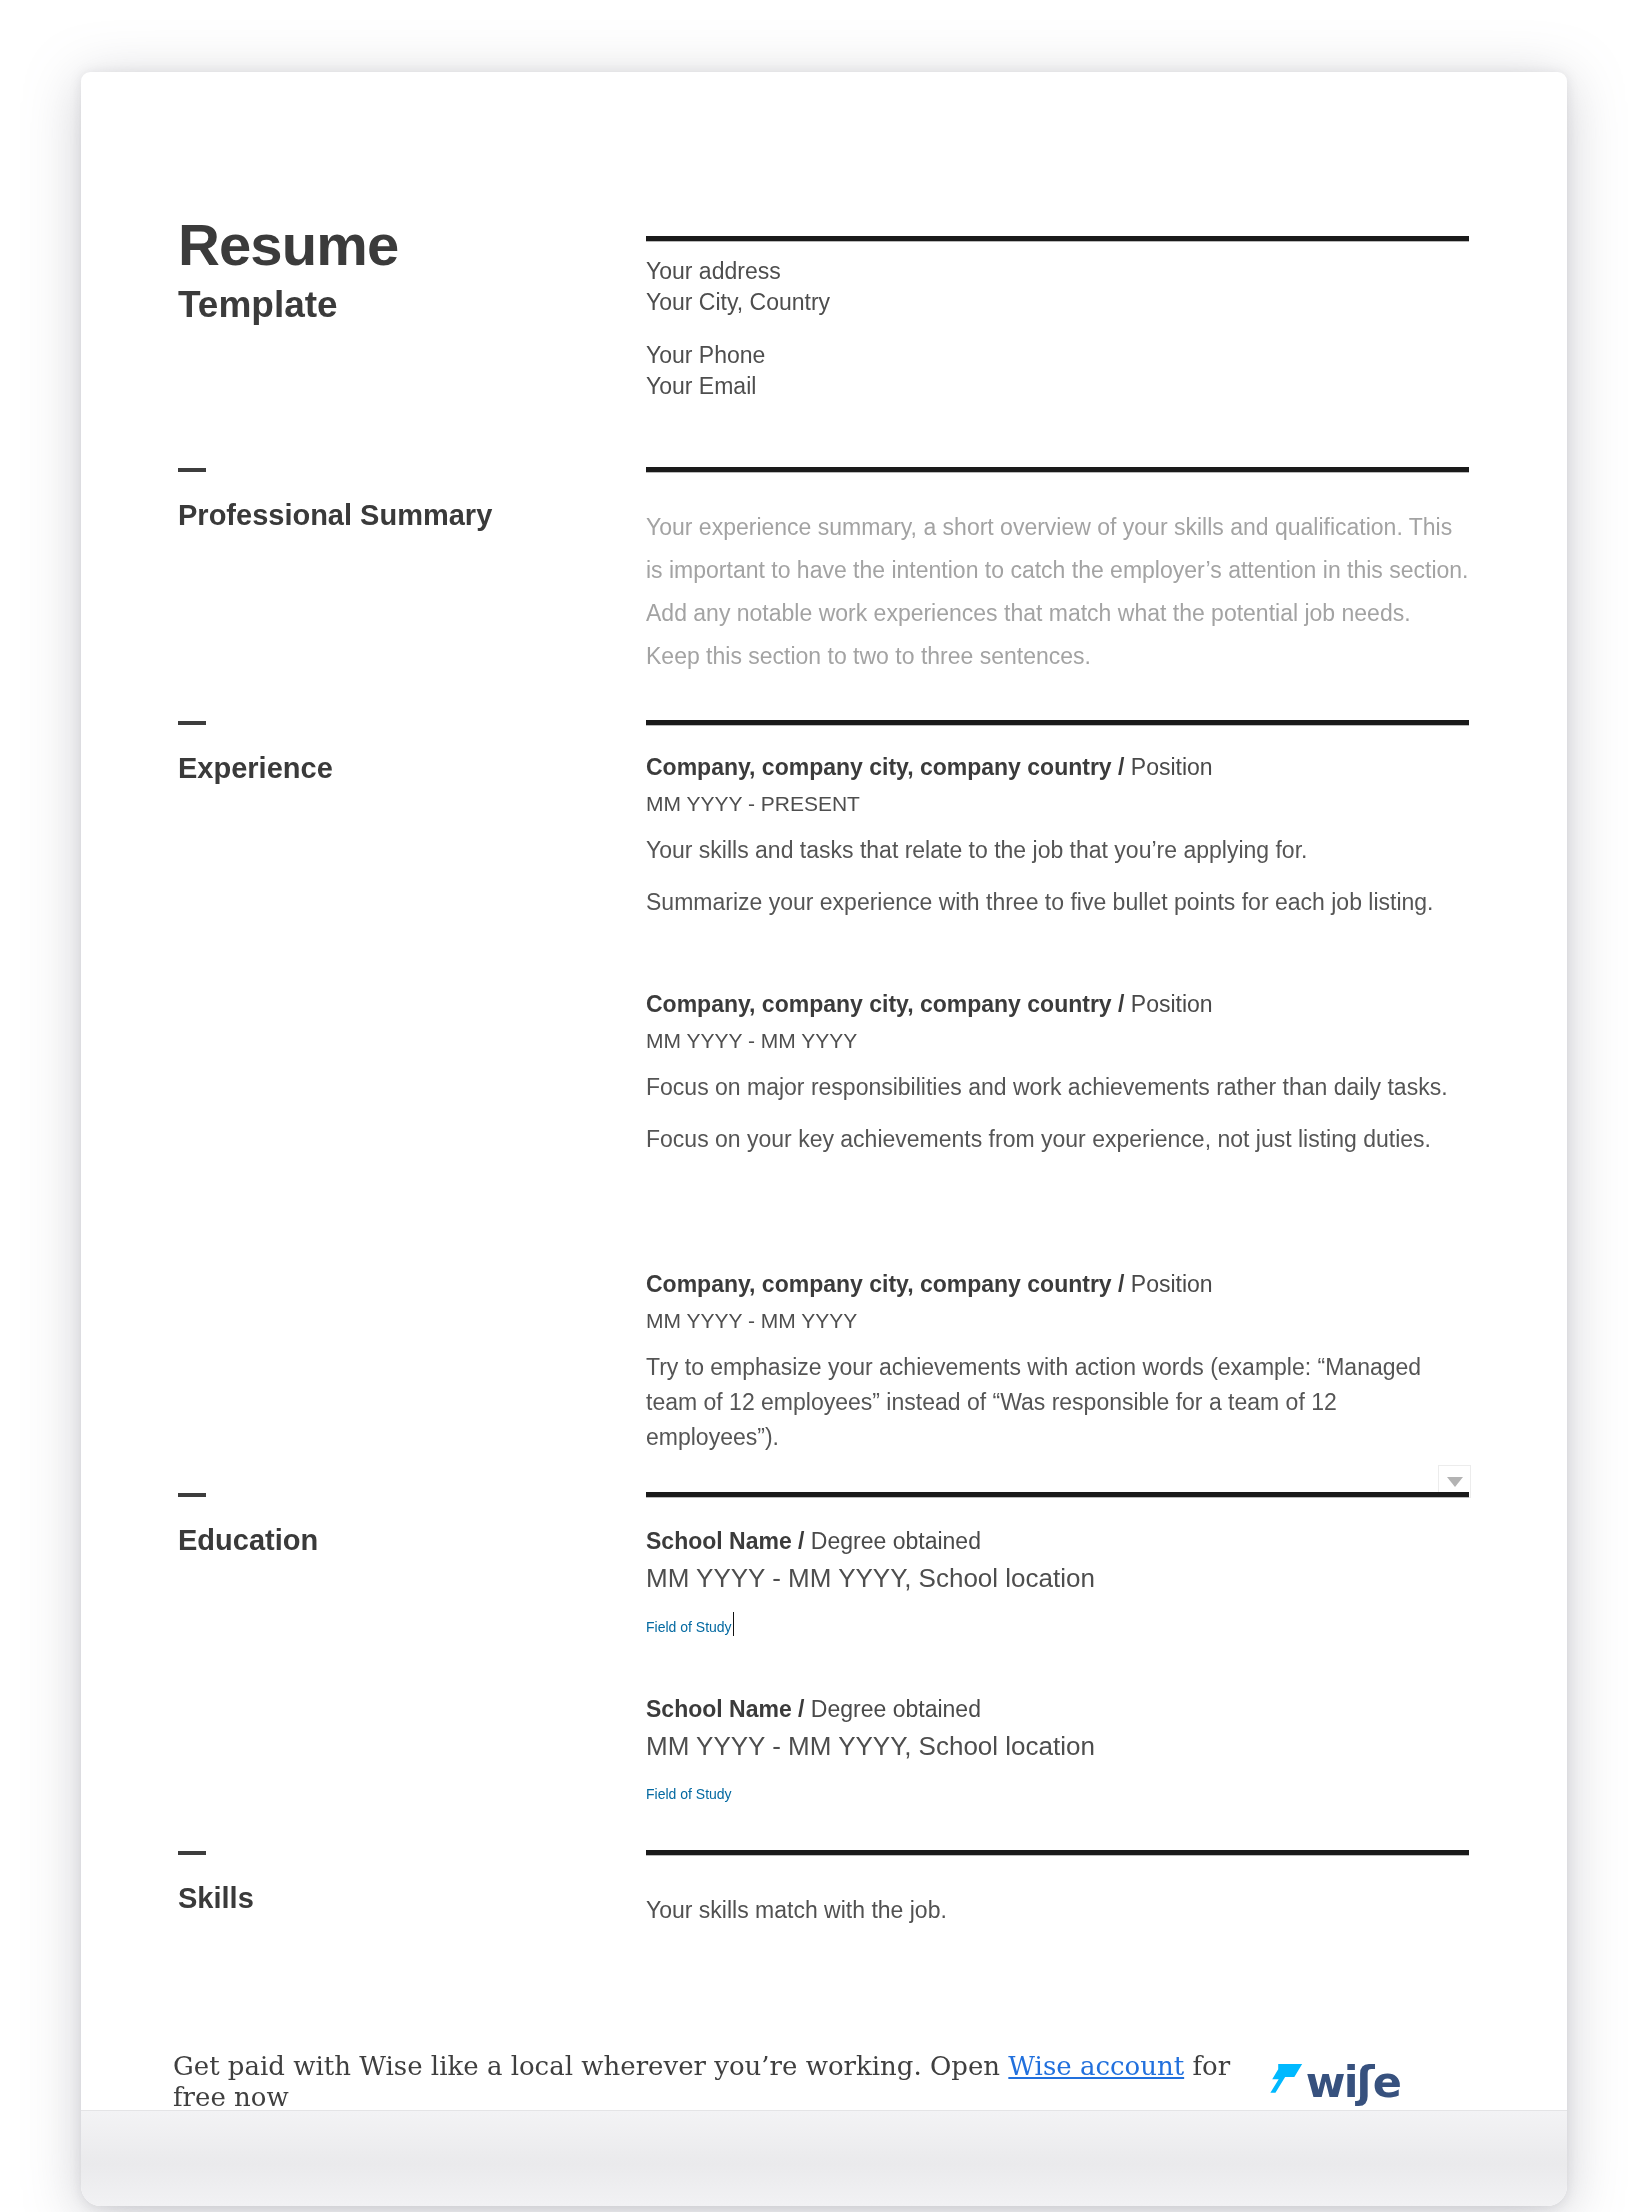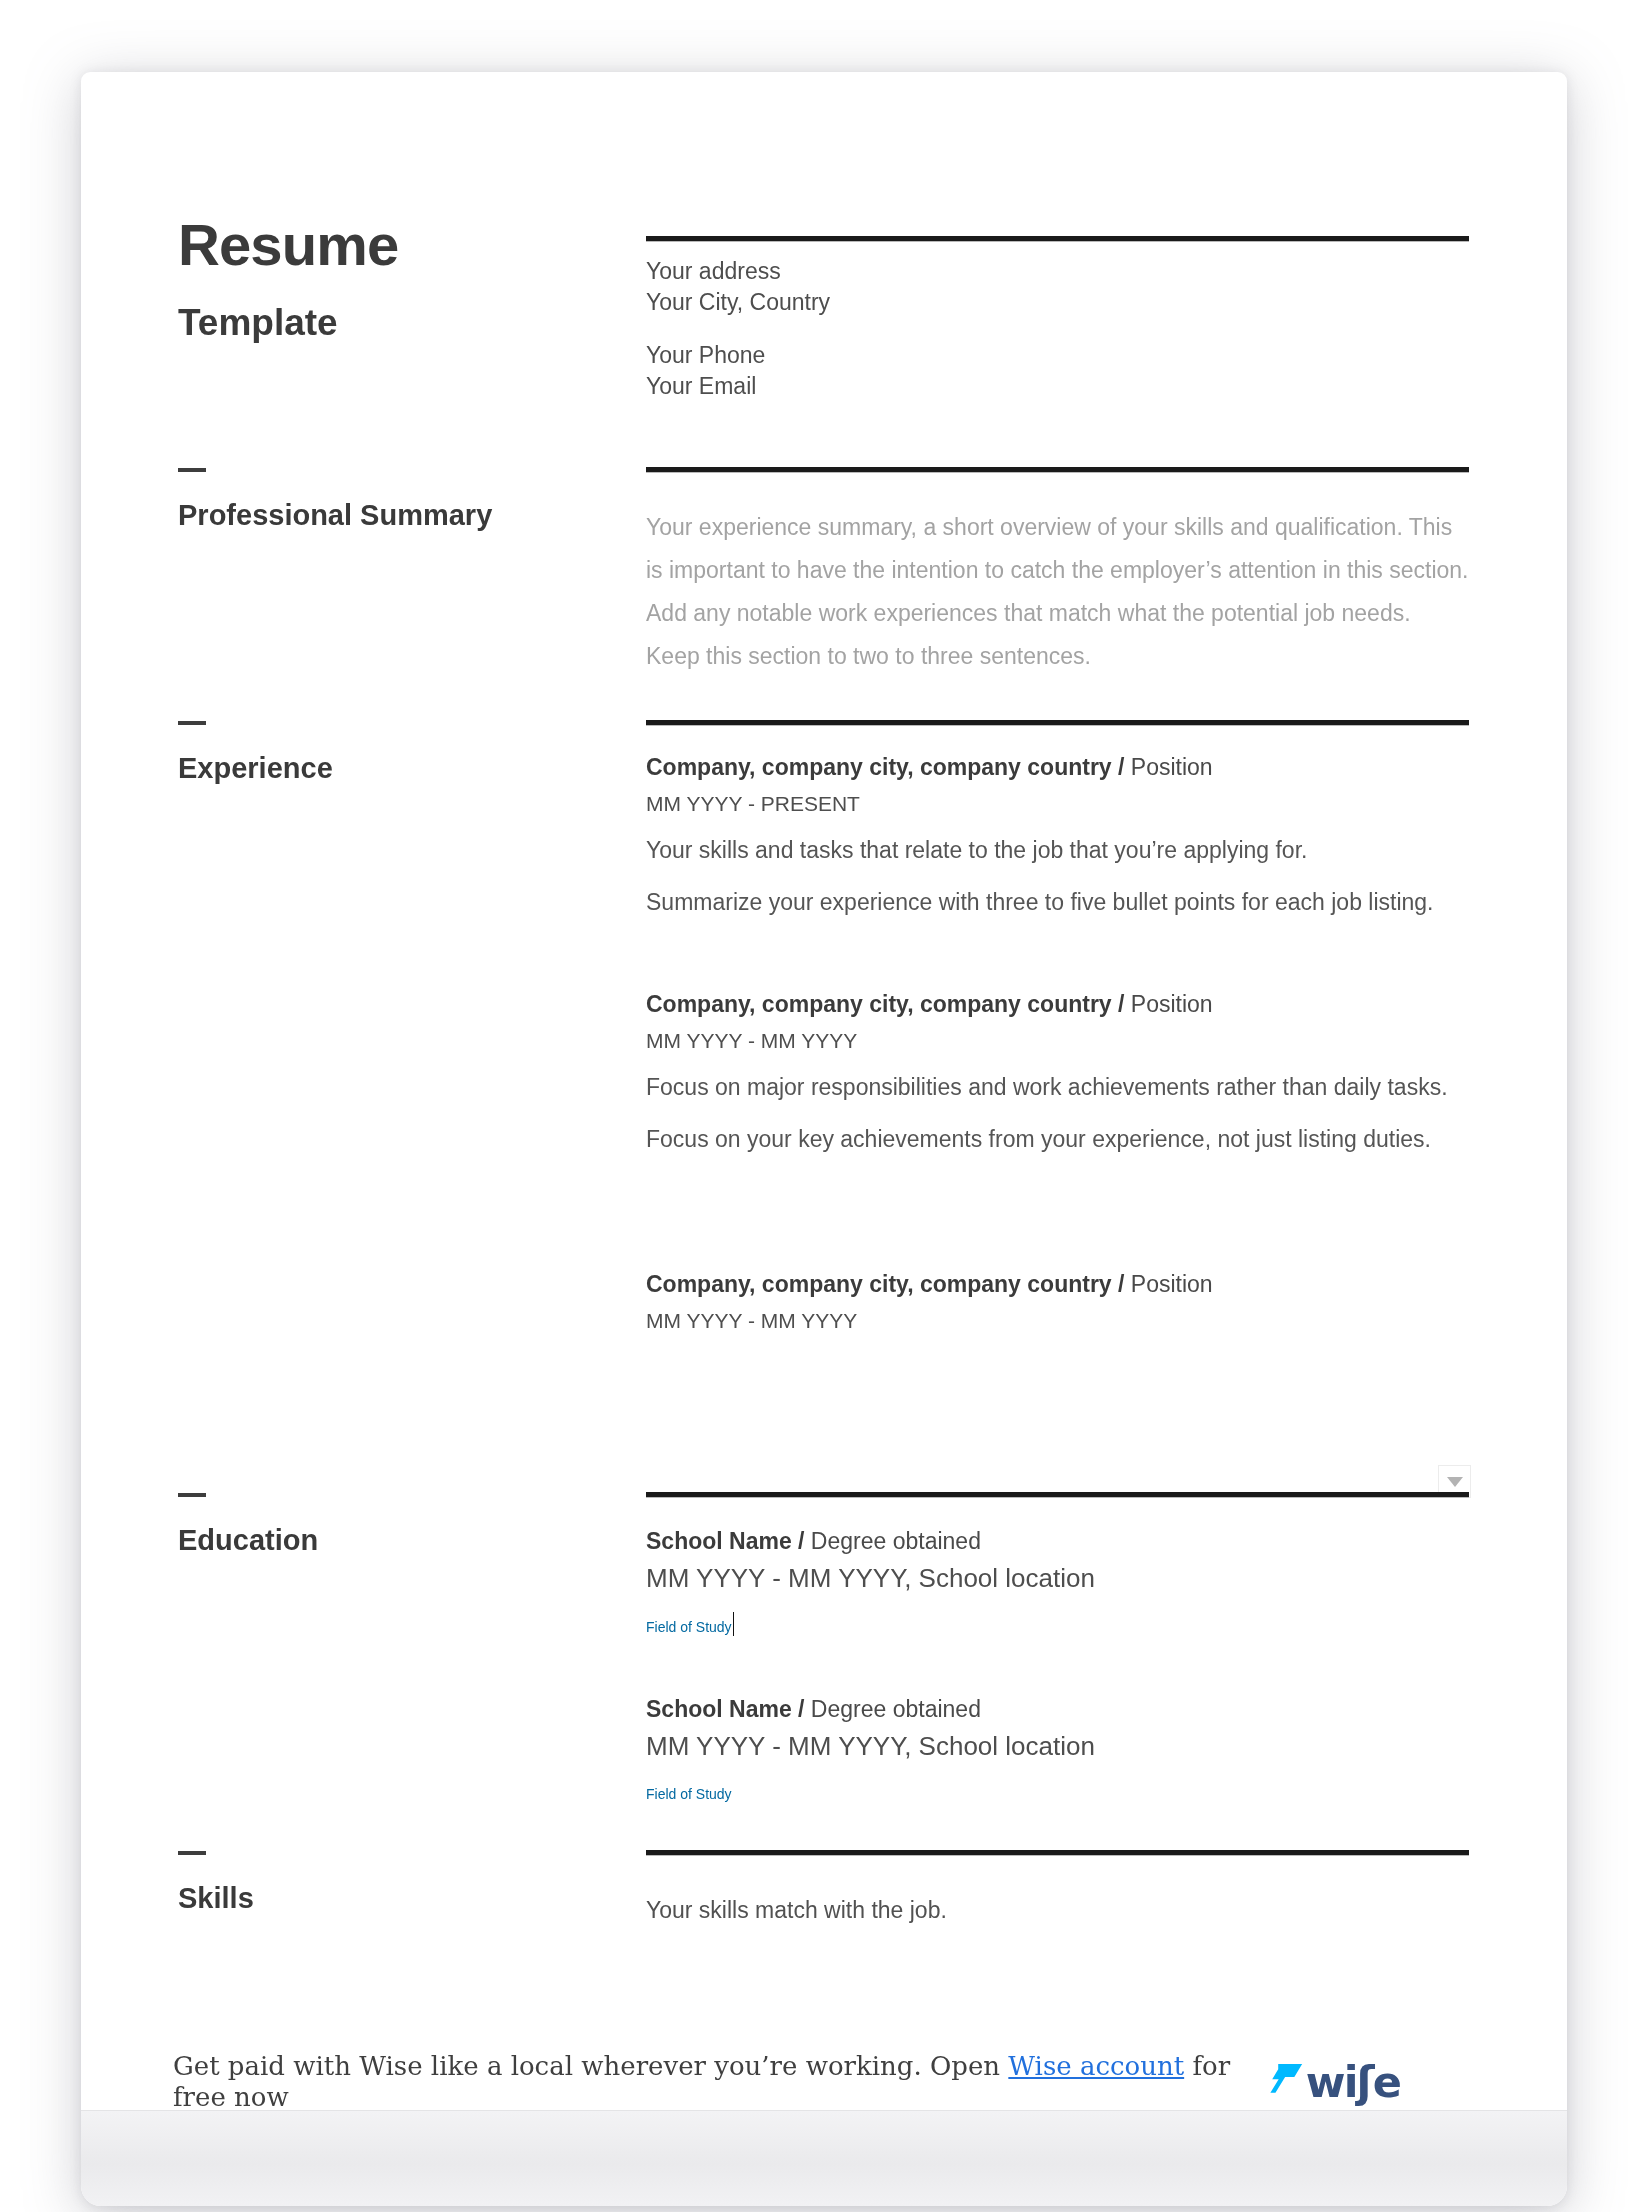--- a/index.html
+++ b/index.html
@@ -10,21 +10,21 @@
   }
   .card{
     position:absolute;left:81px;top:72px;width:1486px;height:2134px;
     background:#ffffff;border-radius:9.2px 9.2px 20px 20px;
     box-shadow:0 9.2px 55px rgba(125,125,140,.38),0 1.8px 11px rgba(125,125,140,.18);
     overflow:hidden;
   }
   
   .doc-title{position:absolute;left:97px;top:144px;font-size:58px;font-weight:bold;
     color:#3b3b3b;letter-spacing:-0.9px;line-height:1;}
-  .doc-subtitle{position:absolute;left:97px;top:232px;font-size:37px;font-weight:bold;
+  .doc-subtitle{position:absolute;left:97px;top:214px;font-size:37px;font-weight:bold;
     color:#3b3b3b;line-height:1;}
   
   .rule{height:4.6px;background:#1a1a1a;border-bottom:1.8px solid #b9b9b9;}
   .dash{position:absolute;left:97px;top:0.9px;width:28px;height:3.7px;background:#3d3d3d;}
   .section{position:absolute;left:0;width:1486px;}
   .sec-heading{position:absolute;left:97px;top:33px;font-size:29px;font-weight:bold;
     color:#3a3a3a;line-height:1.1;white-space:nowrap;}
   .sec-right{position:absolute;left:565px;top:0;width:823px;}
   .sec-body{margin-top:33px;font-size:23px;line-height:43px;color:#515151;}
   .muted{color:#a3a3a3;}
@@ -107,20 +107,21 @@
       <div class="entry" style="top:270px;">
         <div class="entry-title"><b>Company, company city, company country /</b><span> Position</span></div>
         <div class="entry-dates">MM YYYY - MM YYYY</div>
         <p>Focus on major responsibilities and work achievements rather than daily tasks.</p>
         <p>Focus on your key achievements from your experience, not just listing duties.</p>
       </div>
 
       <div class="entry" style="top:550px;">
         <div class="entry-title"><b>Company, company city, company country /</b><span> Position</span></div>
         <div class="entry-dates">MM YYYY - MM YYYY</div>
+        <p>Try to emphasize your achievements with action words (example: “Managed team of 12 employees” instead of “Was responsible for a team of 12 employees”).</p>
       </div>
     </div>
   </div>
 
   <div class="dropdown-btn">
     <div class="tri-down"></div>
   </div>
 
   <div class="section" style="top:1420px;height:351px;">
     <div class="dash"></div>

